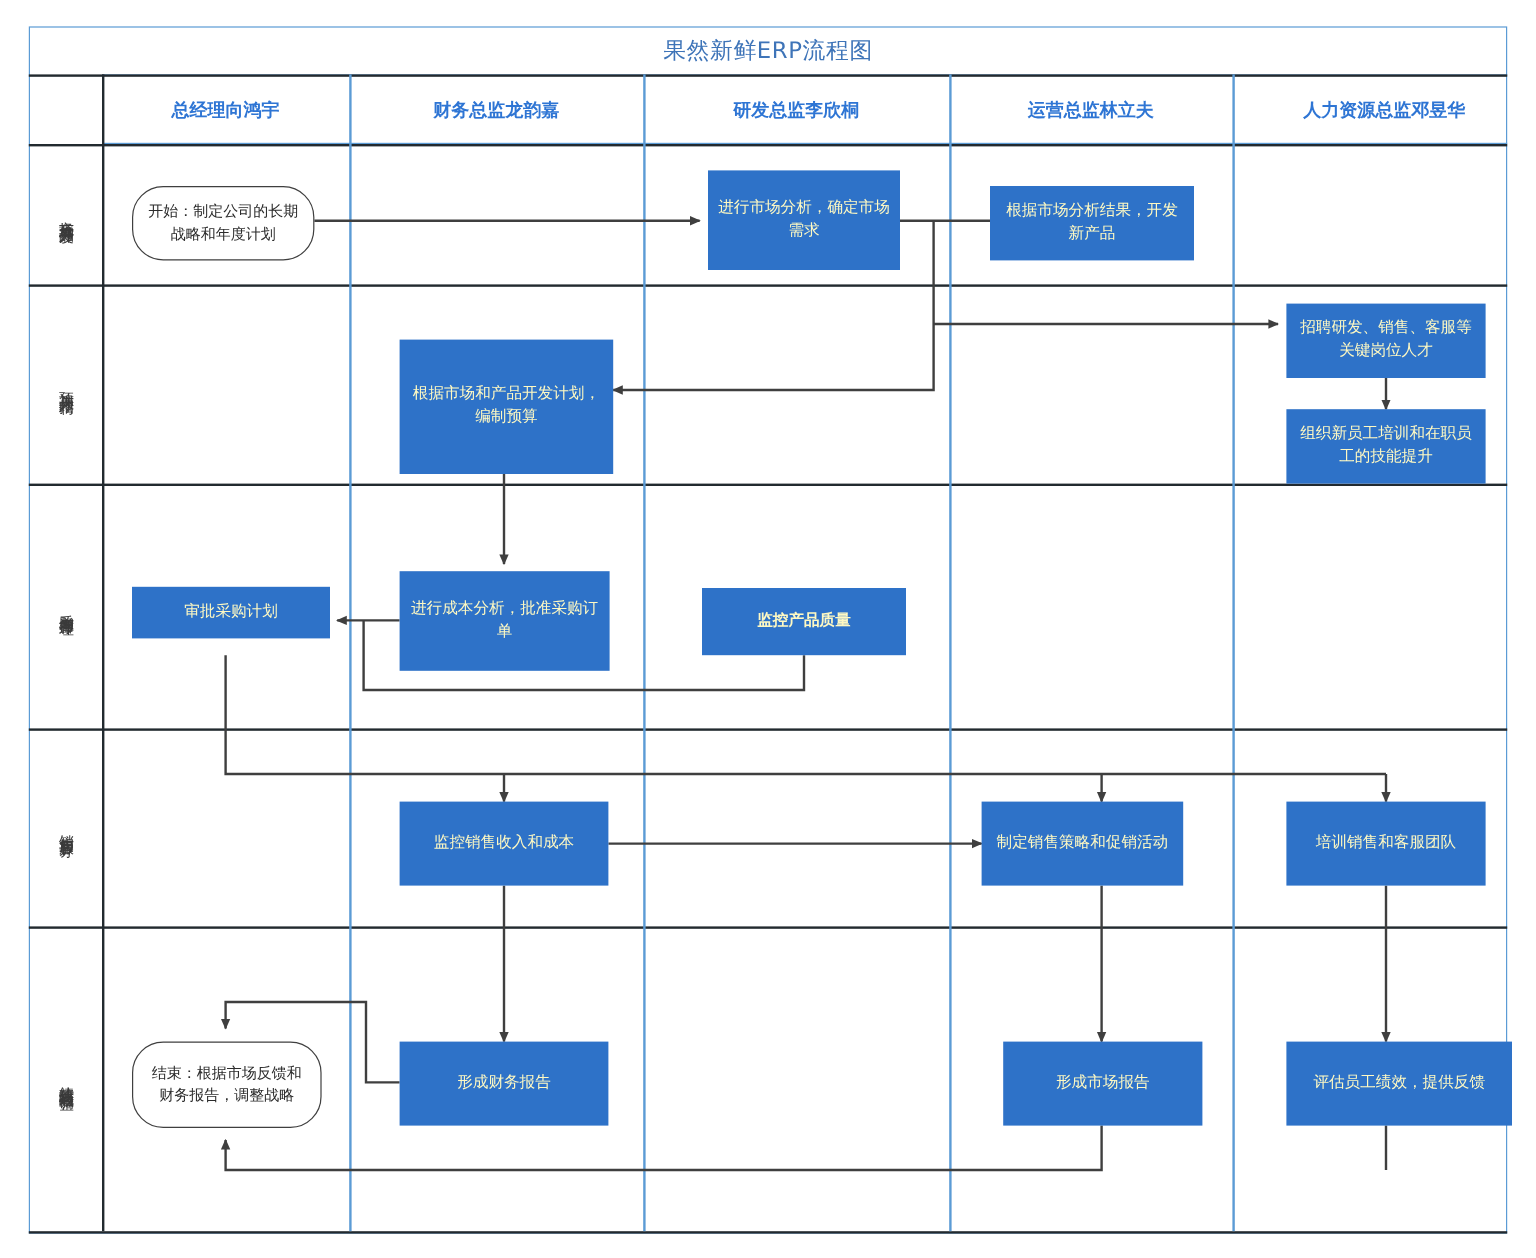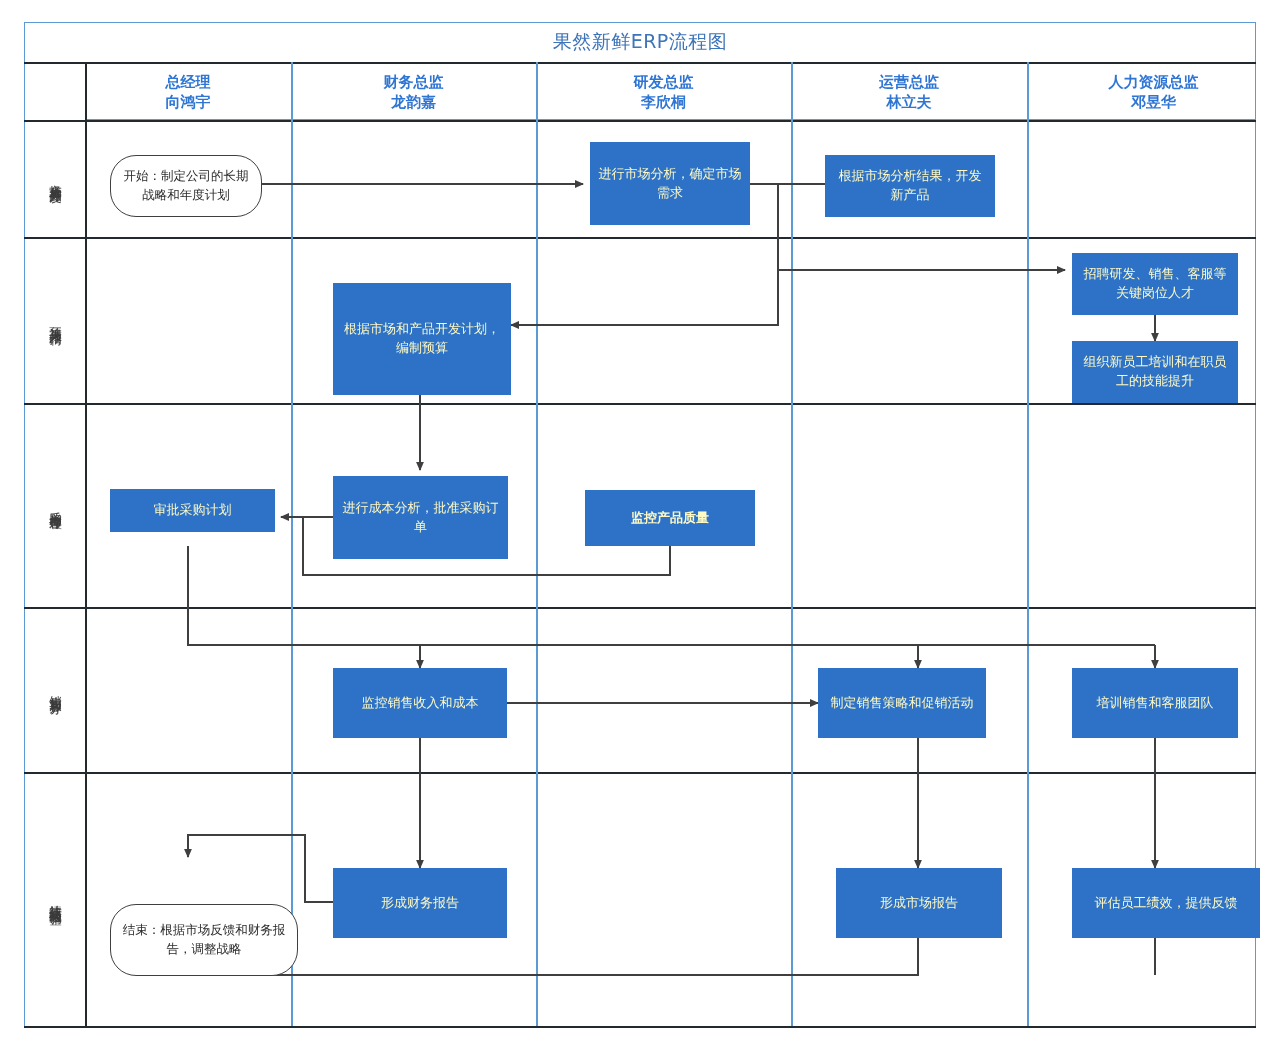--- a/index.html
+++ b/index.html
@@ -19,21 +19,21 @@
     position:absolute;left:24px;top:22px;width:1232px;height:40px;
     display:flex;align-items:center;justify-content:center;
     color:#3e74b8;font-size:19px;letter-spacing:.5px;
   }
   .header-row{
     position:absolute;left:85px;top:62px;width:1171px;height:58px;
     border-top:1px solid #5b9bd5;border-bottom:1px solid #5b9bd5;box-sizing:border-box;
   }
   .header-cell{
     position:absolute;top:0;height:58px;
-    display:flex;flex-direction:column;align-items:center;justify-content:center;
+    display:flex;flex-direction:row;align-items:center;justify-content:center;
     color:#2e75d4;font-weight:bold;font-size:15px;line-height:1.35;
   }
   
   .lane-sep{position:absolute;left:24px;width:1232px;height:0;border-top:2px solid #222a2f;}
   
   .labelcol-border{position:absolute;left:85px;width:0;border-left:2px solid #222a2f;}
   
   .col-sep{position:absolute;width:0;border-left:2px solid #5b9bd5;}
 
   .row-label{
@@ -171,21 +171,21 @@
   <div class="node" style="left:333px;top:476px;width:175px;height:83px;">进行成本分析，批准采购订单</div>
 
   <div class="node" style="left:585px;top:490px;width:170px;height:56px;font-weight:bold;">监控产品质量</div>
 
   <div class="node" style="left:333px;top:668px;width:174px;height:70px;">监控销售收入和成本</div>
 
   <div class="node" style="left:818px;top:668px;width:168px;height:70px;">制定销售策略和促销活动</div>
 
   <div class="node" style="left:1072px;top:668px;width:166px;height:70px;">培训销售和客服团队</div>
 
-  <div class="terminator" style="left:110px;top:868px;width:188px;height:72px;margin-top:36px;">结束：根据市场反馈和财务报告，调整战略</div>
+  <div class="terminator" style="left:110px;top:868px;width:158px;height:72px;">结束：根据市场反馈和财务报告，调整战略</div>
 
   <div class="node" style="left:333px;top:868px;width:174px;height:70px;">形成财务报告</div>
 
   <div class="node" style="left:836px;top:868px;width:166px;height:70px;">形成市场报告</div>
 
   <div class="node" style="left:1072px;top:868px;width:188px;height:70px;">评估员工绩效，提供反馈</div>
 
 </div>
 
 </body></html>

